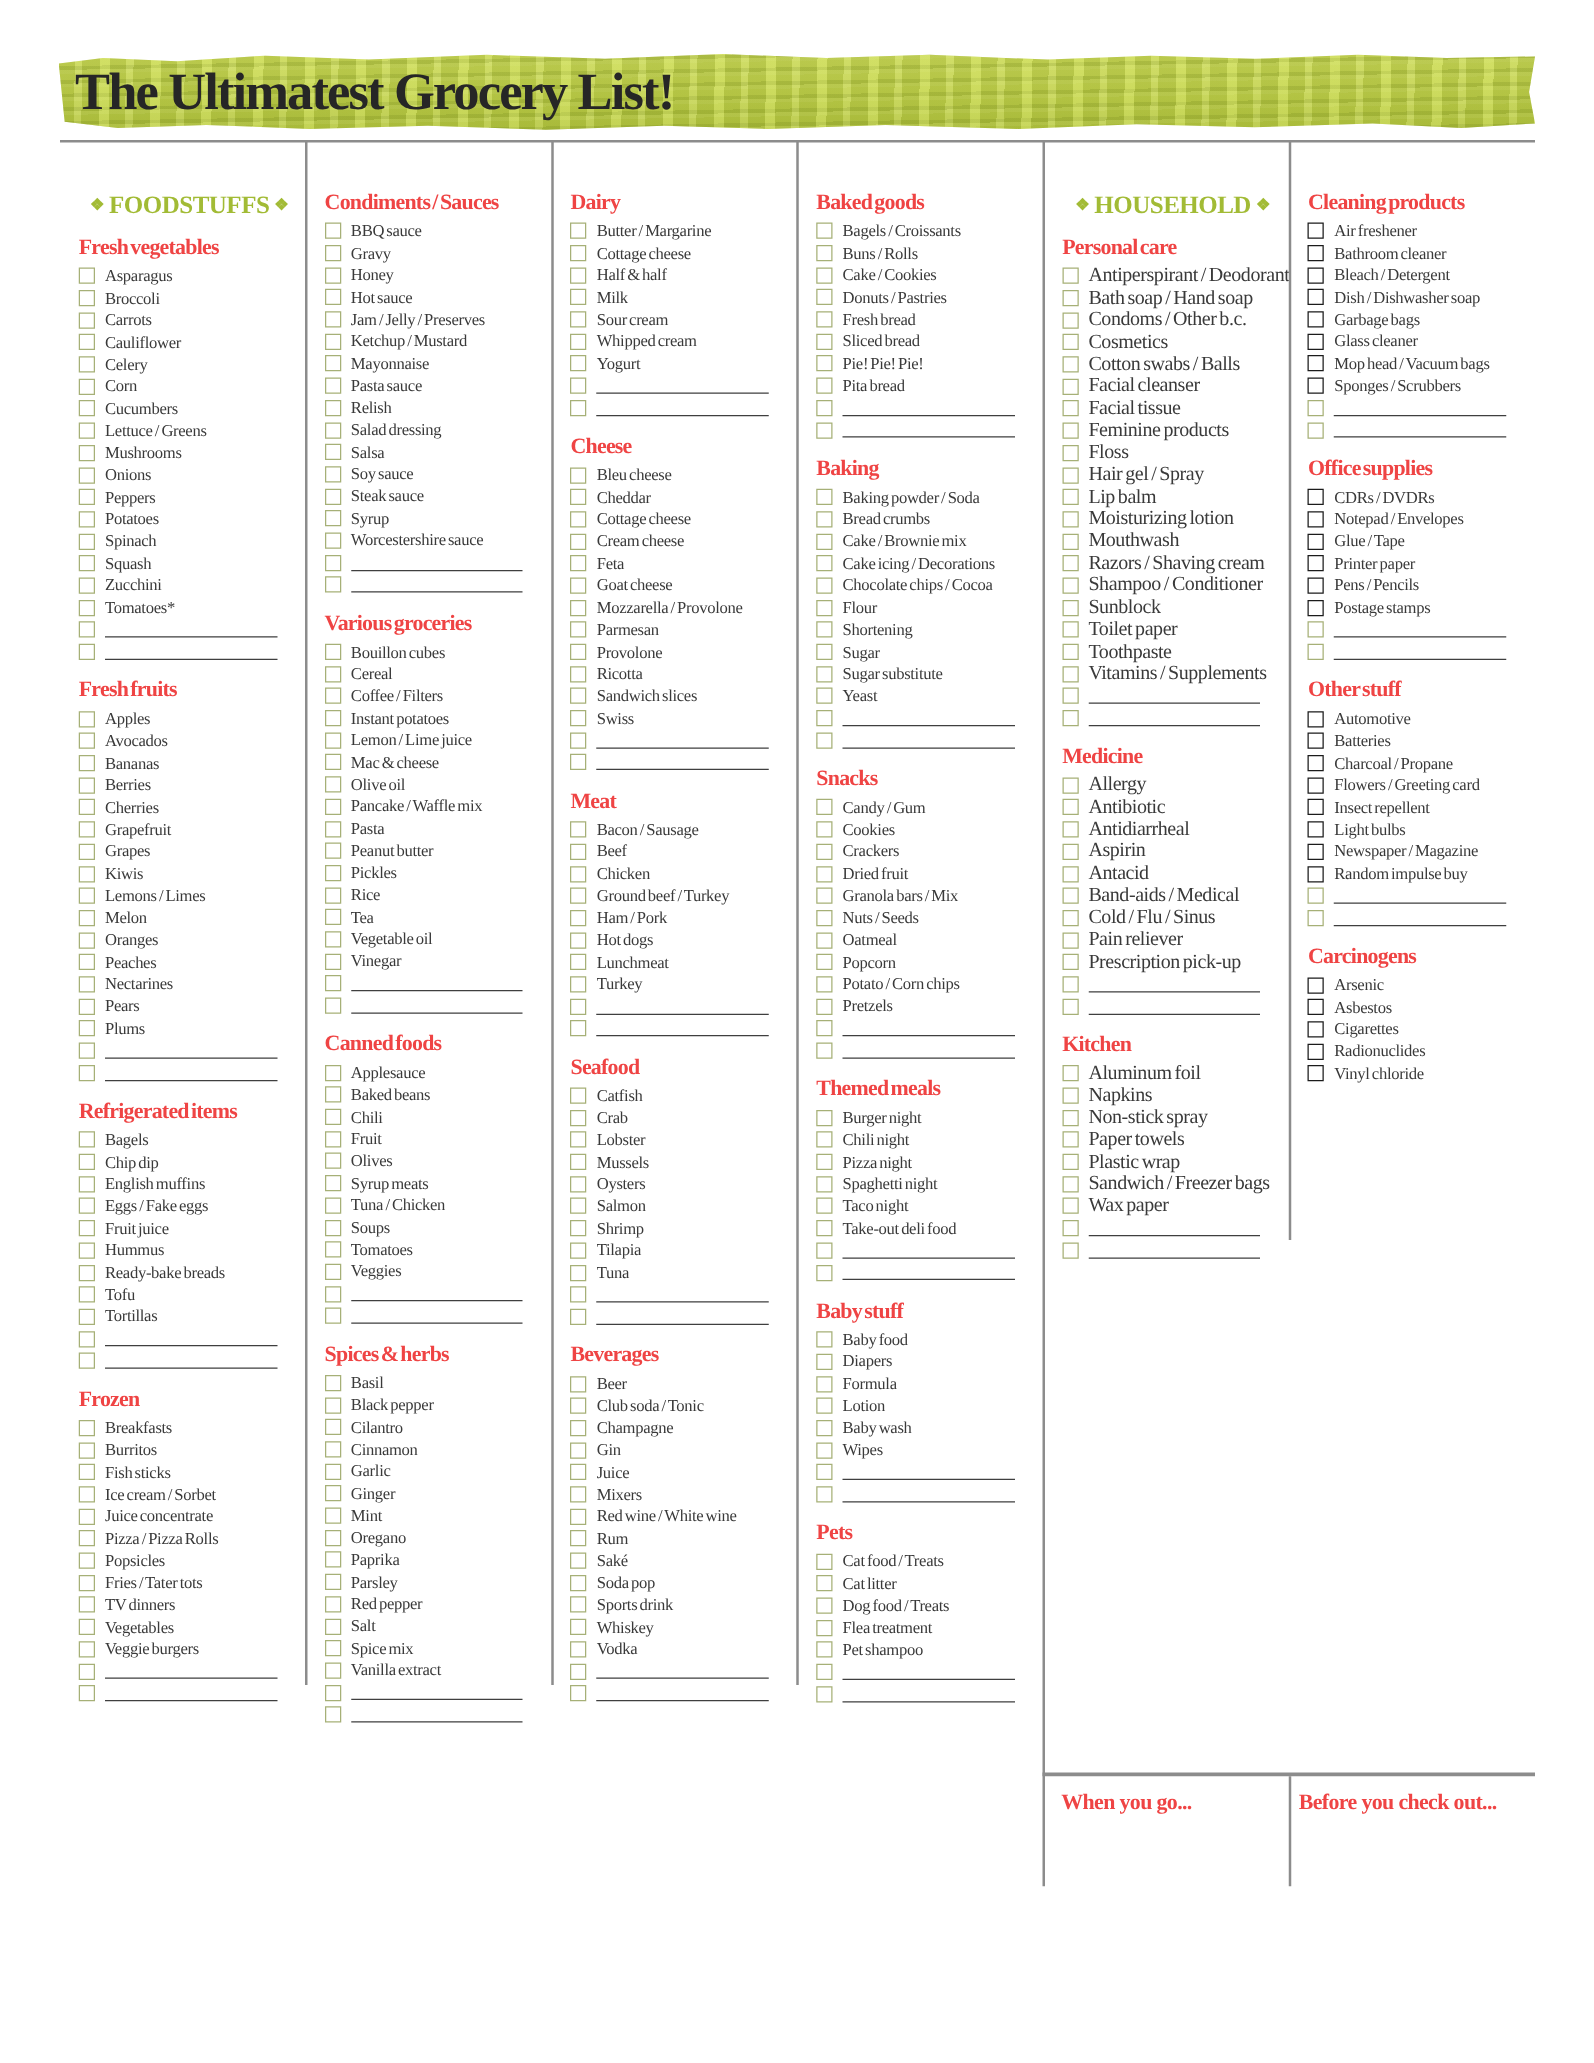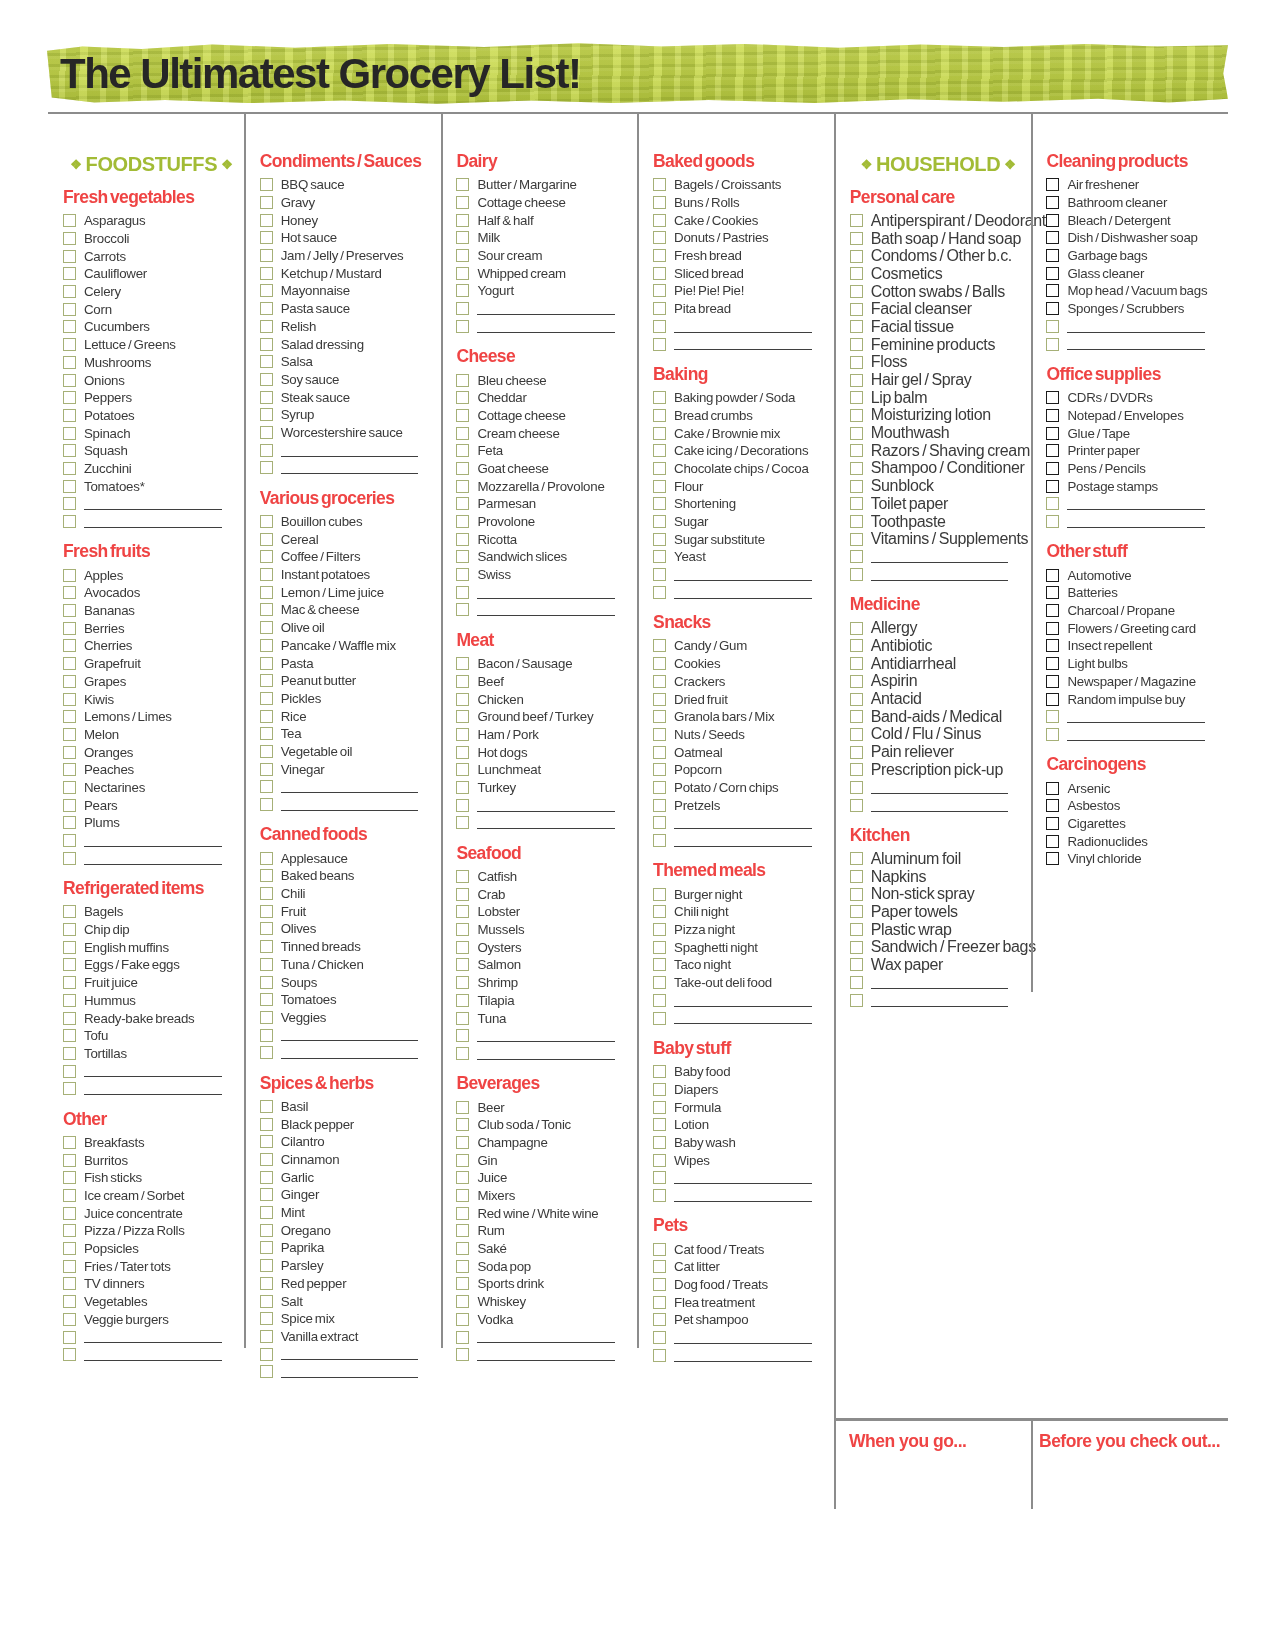--- a/index.html
+++ b/index.html
@@ -1,18 +1,18 @@
 <!DOCTYPE html>
 <html style="--banner: #c2d24b; --banner-hi: #ccda58; --banner-lo: #b6c740; --accent: #a2bb35; --cb-green: #a6b077; --gray: #8c8c8c;"><head>
 <meta charset="utf-8">
 <title>The Ultimatest Grocery List!</title>
 <style>
   html,body{margin:0;padding:0;width:1275px;height:1650px;background:#fff;overflow:hidden;
     font-family:"Liberation Sans", sans-serif;}
-  .page{position:absolute;inset:0;width:1275px;height:1302px;background:#fff;}
+  .page{position:absolute;inset:0;width:1275px;height:1302px;background:#fff;font-family:Liberation Serif, serif;}
 
   
   .banner{position:absolute;left:47px;top:42px;width:1181px;height:63px;}
   .banner-bg{position:absolute;inset:0;
     background:
       repeating-linear-gradient(91deg, rgba(70,90,10,0.12) 0 13px, rgba(255,255,255,0.10) 13px 19px,
         rgba(95,115,25,0.16) 19px 33px, rgba(228,240,140,0.28) 33px 41px),
       repeating-linear-gradient(179deg, rgba(120,140,30,0.22) 0 3px, rgba(215,228,120,0.22) 3px 6px,
         rgba(0,0,0,0) 6px 11px),
       linear-gradient(180deg,var(--banner-hi) 0%,var(--banner) 55%,var(--banner-lo) 100%);
@@ -258,21 +258,21 @@
           <div class="row">
             <span class="cb"></span>
             <span class="bline"></span>
           </div>
           <div class="row">
             <span class="cb"></span>
             <span class="bline"></span>
           </div>
         </div>
         <div class="sec-block">
-          <h2 class="sec">Other</h2>
+          <h2 class="sec">Frozen</h2>
           <div class="row">
             <span class="cb"></span>
             <span class="label">Breakfasts</span>
           </div>
           <div class="row">
             <span class="cb"></span>
             <span class="label">Burritos</span>
           </div>
           <div class="row">
             <span class="cb"></span>
@@ -480,21 +480,21 @@
           <div class="row">
             <span class="cb"></span>
             <span class="label">Fruit</span>
           </div>
           <div class="row">
             <span class="cb"></span>
             <span class="label">Olives</span>
           </div>
           <div class="row">
             <span class="cb"></span>
-            <span class="label">Tinned breads</span>
+            <span class="label">Syrup meats</span>
           </div>
           <div class="row">
             <span class="cb"></span>
             <span class="label">Tuna / Chicken</span>
           </div>
           <div class="row">
             <span class="cb"></span>
             <span class="label">Soups</span>
           </div>
           <div class="row">

